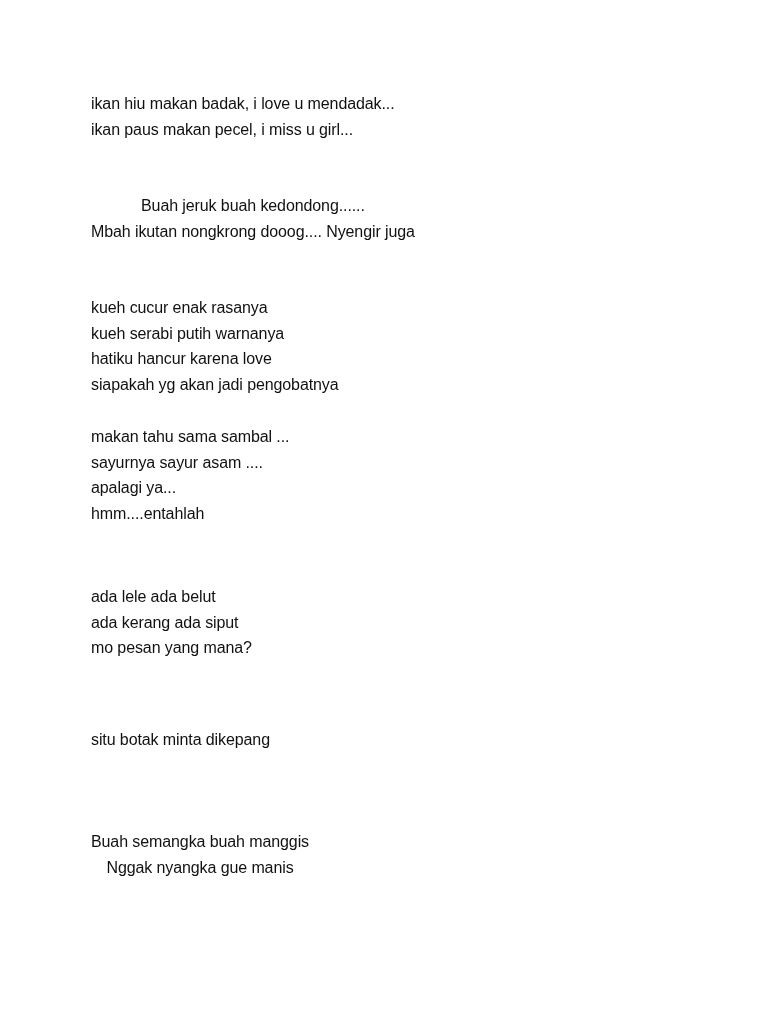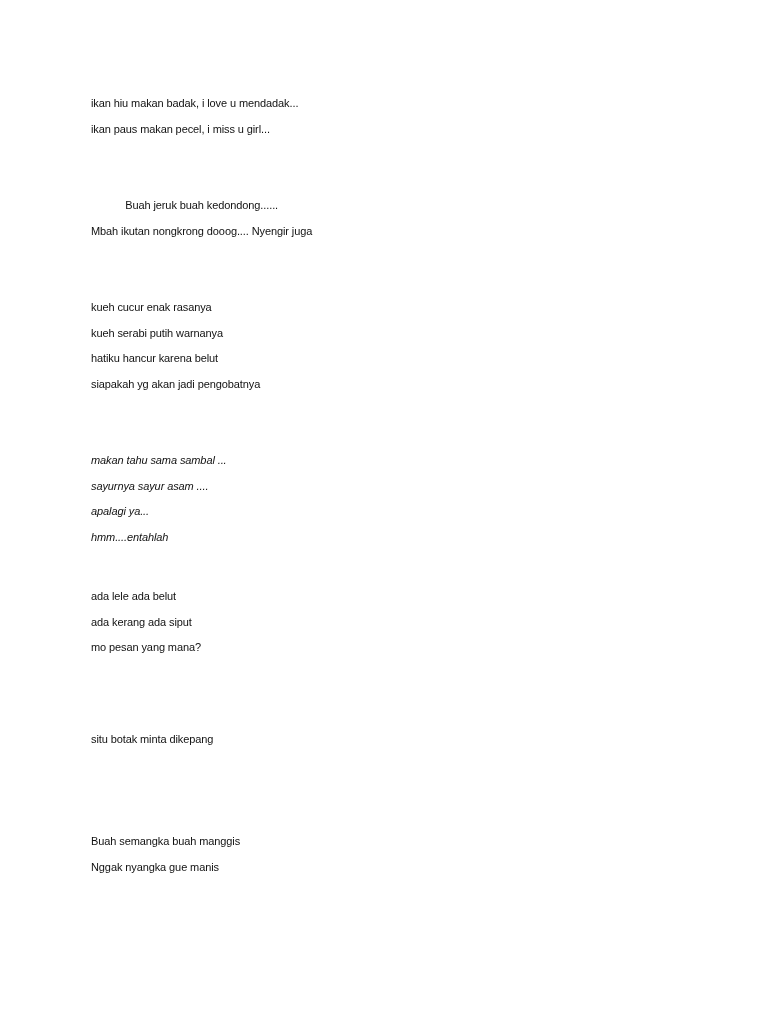--- a/index.html
+++ b/index.html
@@ -20,52 +20,52 @@
       left: 0; top: 0;
       width: 768px; height: 1024px;
       background: #ffffff;
     }
     .stanza {
       position: absolute;
       left: 91px;
     }
     .line {
       display: block;
-      font-size: 11px;
+      font-size: 16px;
       line-height: 25.5px;
       white-space: nowrap;
       letter-spacing: -0.1px;
     }
     #s0 { top: 91px; }
     #s1 { top: 193px; text-align: center; }
     #s2 { top: 295px; }
-    #s3 { top: 448px; font-style: italic; }
+    #s3 { top: 424px; }
     #s4 { top: 584px; }
     #s5 { top: 727px; }
-    #s6 { top: 829px; }
+    #s6 { top: 829px; text-align: center; }
   </style>
 </head>
 <body>
 
 <div class="page">
 
   <div class="stanza" id="s0">
     <span class="line">ikan hiu makan badak, i love u mendadak...</span>
     <span class="line">ikan paus makan pecel, i miss u girl...</span>
   </div>
 
   <div class="stanza" id="s1">
     <span class="line">Buah jeruk buah kedondong......</span>
     <span class="line">Mbah ikutan nongkrong dooog.... Nyengir juga</span>
   </div>
 
   <div class="stanza" id="s2">
     <span class="line">kueh cucur enak rasanya</span>
     <span class="line">kueh serabi putih warnanya</span>
-    <span class="line">hatiku hancur karena belut</span>
+    <span class="line">hatiku hancur karena love</span>
     <span class="line">siapakah yg akan jadi pengobatnya</span>
   </div>
 
   <div class="stanza" id="s3">
     <span class="line">makan tahu sama sambal ...</span>
     <span class="line">sayurnya sayur asam ....</span>
     <span class="line">apalagi ya...</span>
     <span class="line">hmm....entahlah</span>
   </div>
 

